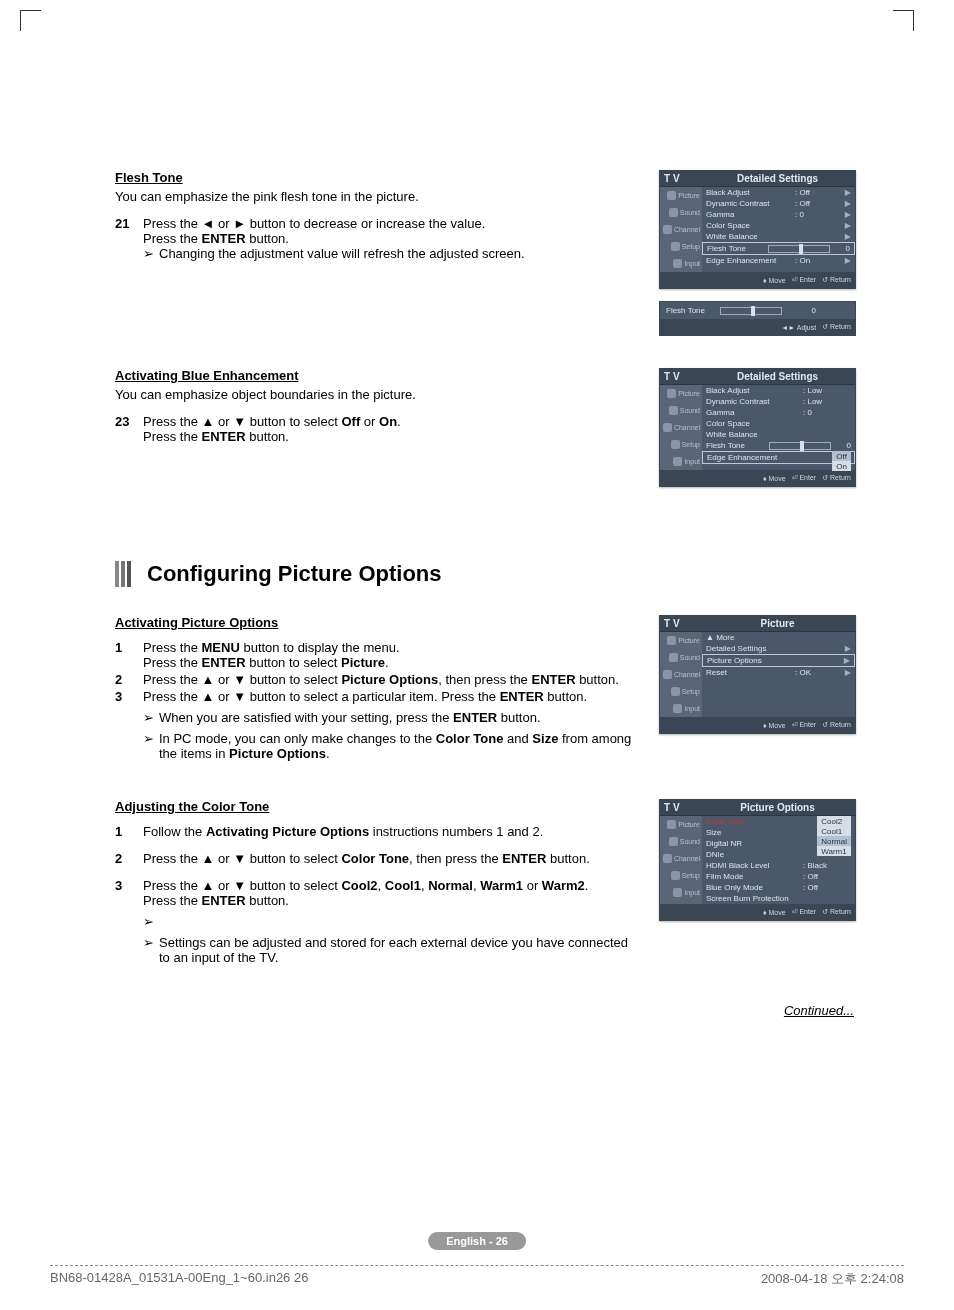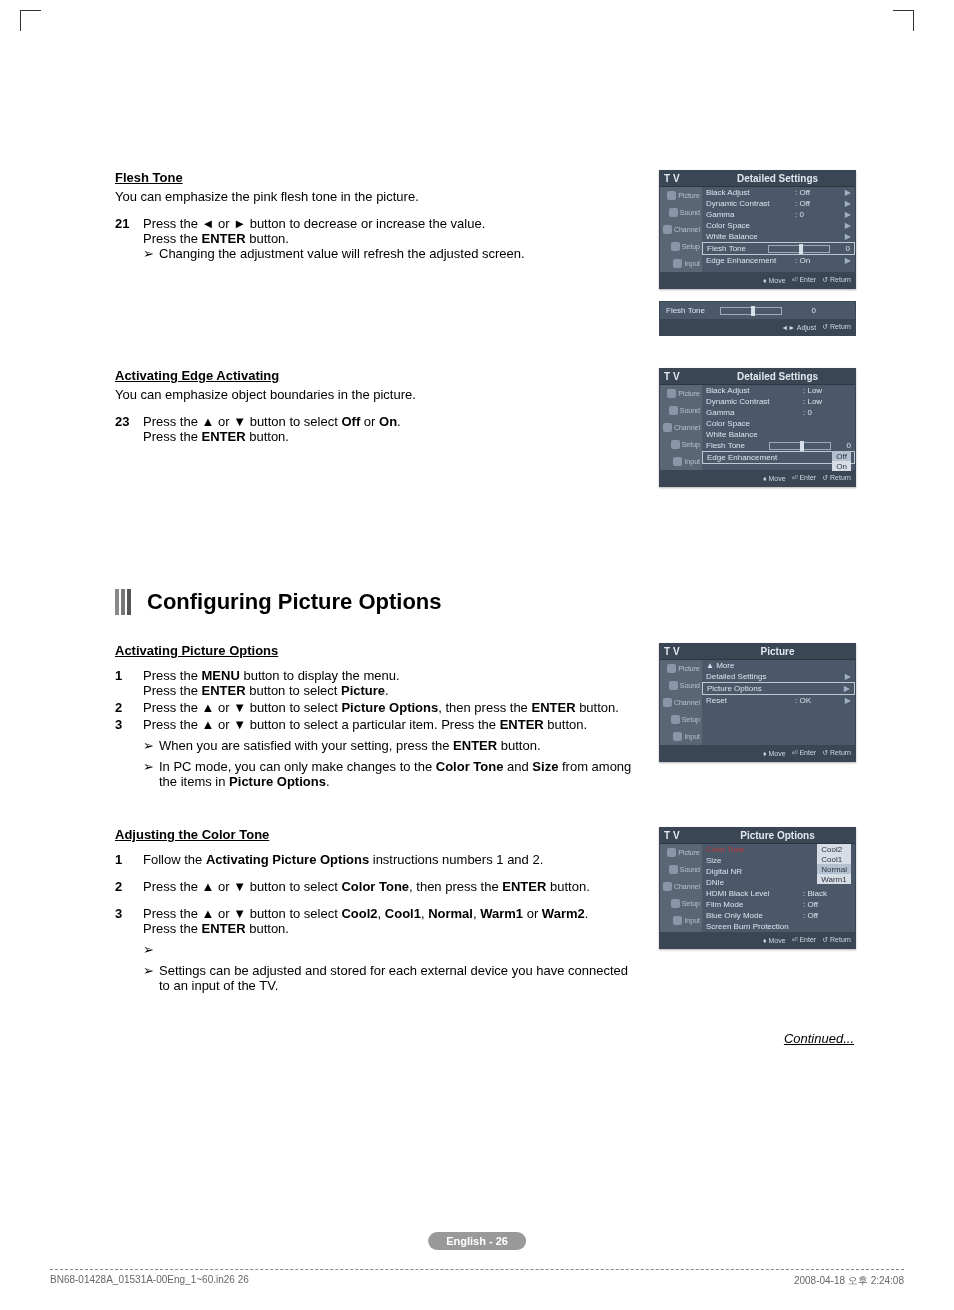--- a/index.html
+++ b/index.html
@@ -28,21 +28,21 @@
   }
   .para { margin-bottom: 12px; }
   .step { display: flex; flex-direction: row; margin-bottom: 12px; }
   .step-num { width: 28px; flex-shrink: 0; font-weight: bold; }
   .step-body { flex: 1; }
   .note-row { display: flex; flex-direction: row; margin-left: 0px; margin-bottom: 6px; }
   .note-arrow { width: 16px; flex-shrink: 0; font-size: 13px; }
   b { font-weight: bold; }
 
   
-  .big-heading-wrap { margin-top: 90px; margin-bottom: 28px; display:flex; align-items:center; }
+  .big-heading-wrap { margin-top: 62px; margin-bottom: 28px; display:flex; align-items:center; }
   .heading-bar { display:inline-flex; margin-right:14px; }
   .heading-bar span { display:inline-block; width:4px; height:26px; background:#666; margin-right:2px; }
   .heading-bar span:nth-child(1){ background:#888; }
   .heading-bar span:nth-child(2){ background:#777; }
   .heading-bar span:nth-child(3){ background:#555; }
   .big-heading { font-size: 22px; font-weight: bold; }
 
   
   .menu-box {
     width: 195px;
@@ -155,21 +155,21 @@
     font-size:11px;
     color:#fff;
     font-weight:bold;
   }
   .footer-line {
     position:absolute;
     bottom:22px;
     left:50px;
     right:50px;
     border-top:1px dashed #888;
-    font-size:10px;
+    font-size:13px;
     color:#666;
     display:flex;
     justify-content:space-between;
     padding-top:4px;
   }
   .crop-mark { position:absolute; width:20px; height:20px; }
   .crop-mark.tl { top:10px; left:20px; border-left:1px solid #333; border-top:1px solid #333; }
   .crop-mark.tr { top:10px; right:40px; border-right:1px solid #333; border-top:1px solid #333; }
 </style>
 </head>
@@ -269,21 +269,21 @@
         <div class="menu-footer">
           <span>◄► Adjust</span>
           <span>↺ <span>Return</span></span>
         </div>
       </div>
     </div>
   </div>
 
   <div class="section-block" style="margin-top:20px">
     <div class="text-col">
-      <div class="subtitle">Activating Edge Activating</div>
+      <div class="subtitle">Activating Blue Enhancement</div>
       <div class="para">You can emphasize object boundaries in the picture.</div>
       <div class="step">
         <div class="step-num">23</div>
         <div class="step-body">
           <div>Press the ▲ or ▼ button to select <b>Off</b> or <b>On</b>.</div>
           <div>Press the <b>ENTER</b> button.</div>
         </div>
       </div>
     </div>
     <div class="side-col">

